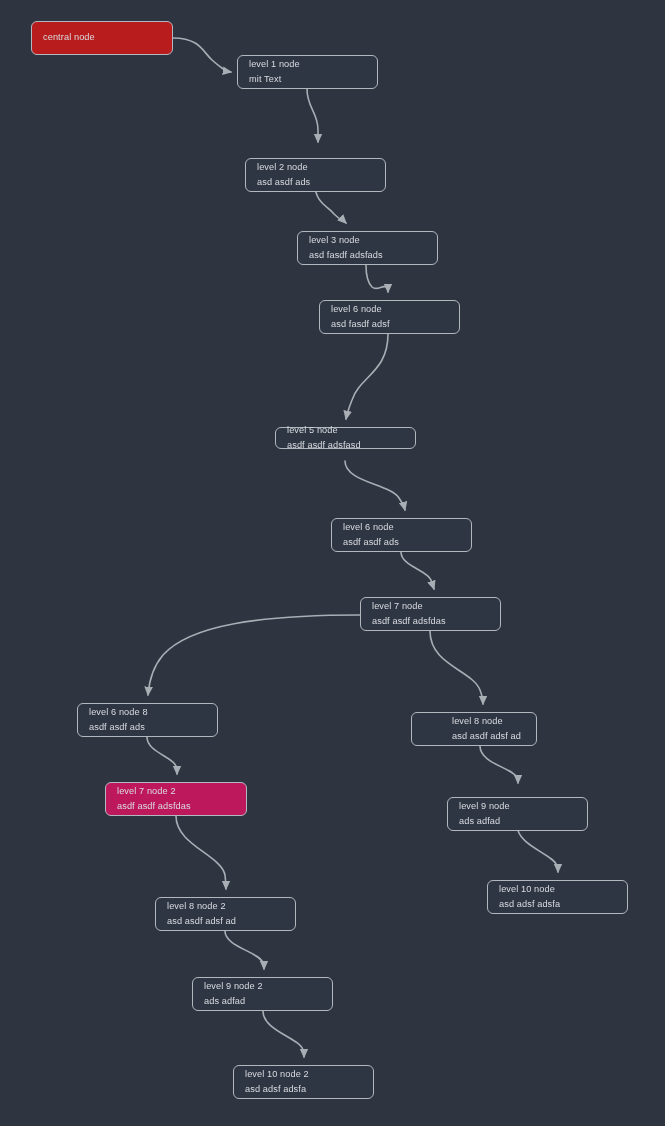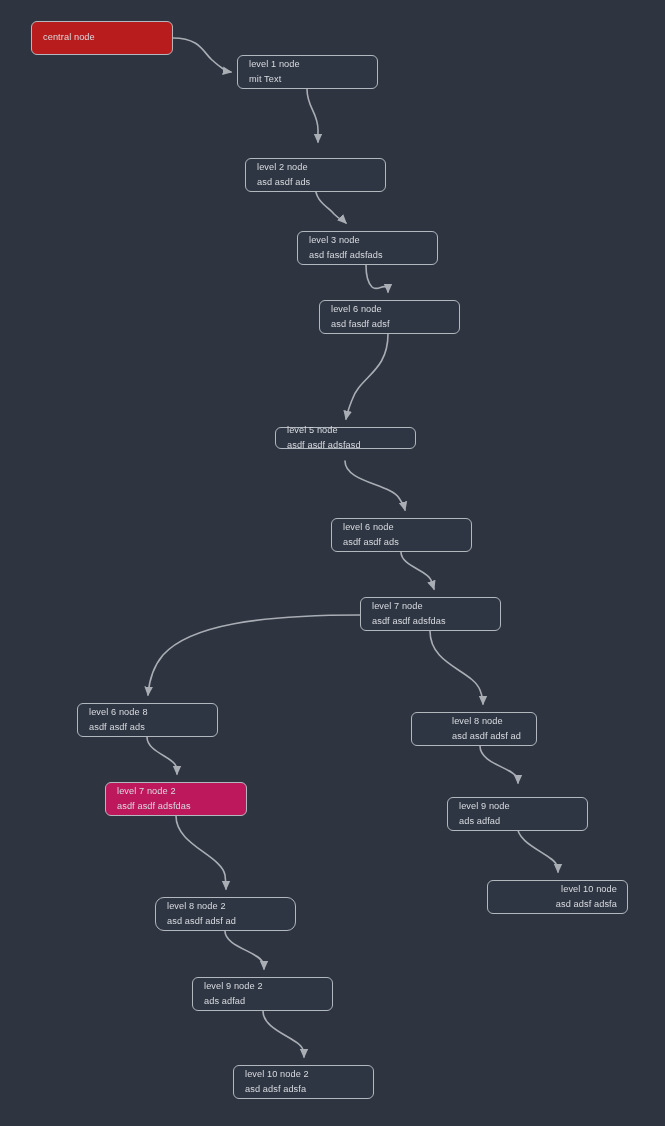--- a/index.html
+++ b/index.html
@@ -117,39 +117,39 @@
         <span class="line">asdf asdf adsfdas</span>
       </div>
       <div class="node" style="left: 77px; top: 703px; width: 141px; height: 34px; background: rgb(47, 54, 67); border-color: rgb(179, 184, 191); color: rgb(217, 220, 225);">
         <span class="line">level 6 node 8</span>
         <span class="line">asdf asdf ads</span>
       </div>
       <div class="node" style="left: 105px; top: 782px; width: 142px; height: 34px; background: #be185d; border-color: rgb(179, 184, 191); color: rgb(217, 220, 225);">
         <span class="line">level 7 node 2</span>
         <span class="line">asdf asdf adsfdas</span>
       </div>
-      <div class="node" style="left: 155px; top: 897px; width: 141px; height: 34px; background: rgb(47, 54, 67); border-color: rgb(179, 184, 191); color: rgb(217, 220, 225); border-radius: 9px;">
+      <div class="node" style="left: 155px; top: 897px; width: 141px; height: 34px; background: rgb(47, 54, 67); border-color: rgb(179, 184, 191); color: rgb(217, 220, 225);">
         <span class="line">level 8 node 2</span>
         <span class="line">asd asdf adsf ad</span>
       </div>
       <div class="node" style="left: 192px; top: 977px; width: 141px; height: 34px; background: rgb(47, 54, 67); border-color: rgb(179, 184, 191); color: rgb(217, 220, 225);">
         <span class="line">level 9 node 2</span>
         <span class="line">ads adfad</span>
       </div>
       <div class="node" style="left: 233px; top: 1065px; width: 141px; height: 34px; background: rgb(47, 54, 67); border-color: rgb(179, 184, 191); color: rgb(217, 220, 225);">
         <span class="line">level 10 node 2</span>
         <span class="line">asd adsf adsfa</span>
       </div>
       <div class="node" style="left: 411px; top: 712px; width: 126px; height: 34px; background: rgb(47, 54, 67); border-color: rgb(179, 184, 191); color: rgb(217, 220, 225); padding-left: 40px;">
         <span class="line">level 8 node</span>
         <span class="line">asd asdf adsf ad</span>
       </div>
       <div class="node" style="left: 447px; top: 791px; width: 141px; height: 34px; background: rgb(47, 54, 67); border-color: rgb(179, 184, 191); color: rgb(217, 220, 225); margin-top: 6px;">
         <span class="line">level 9 node</span>
         <span class="line">ads adfad</span>
       </div>
-      <div class="node" style="left: 487px; top: 880px; width: 141px; height: 34px; background: rgb(47, 54, 67); border-color: rgb(179, 184, 191); color: rgb(217, 220, 225); text-align: right;">
+      <div class="node" style="left: 487px; top: 880px; width: 141px; height: 34px; background: rgb(47, 54, 67); border-color: rgb(179, 184, 191); color: rgb(217, 220, 225);">
         <span class="line">level 10 node</span>
         <span class="line">asd adsf adsfa</span>
       </div>
     </div>
 
 </div>
 
 </body></html>

